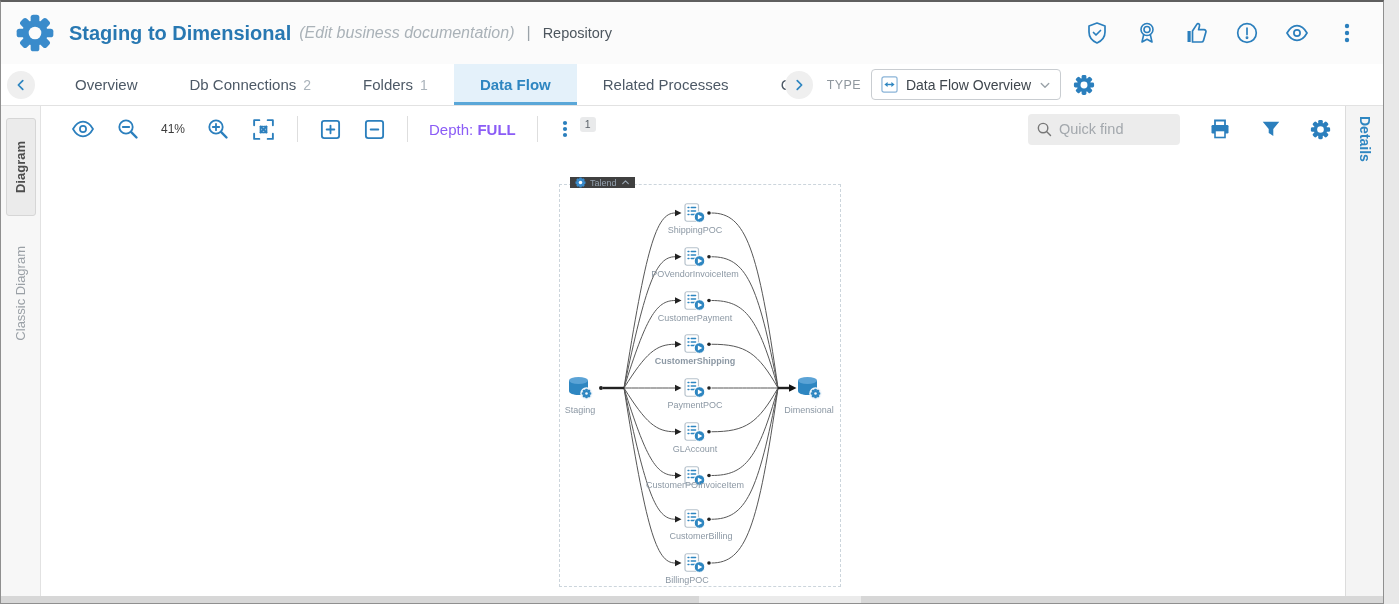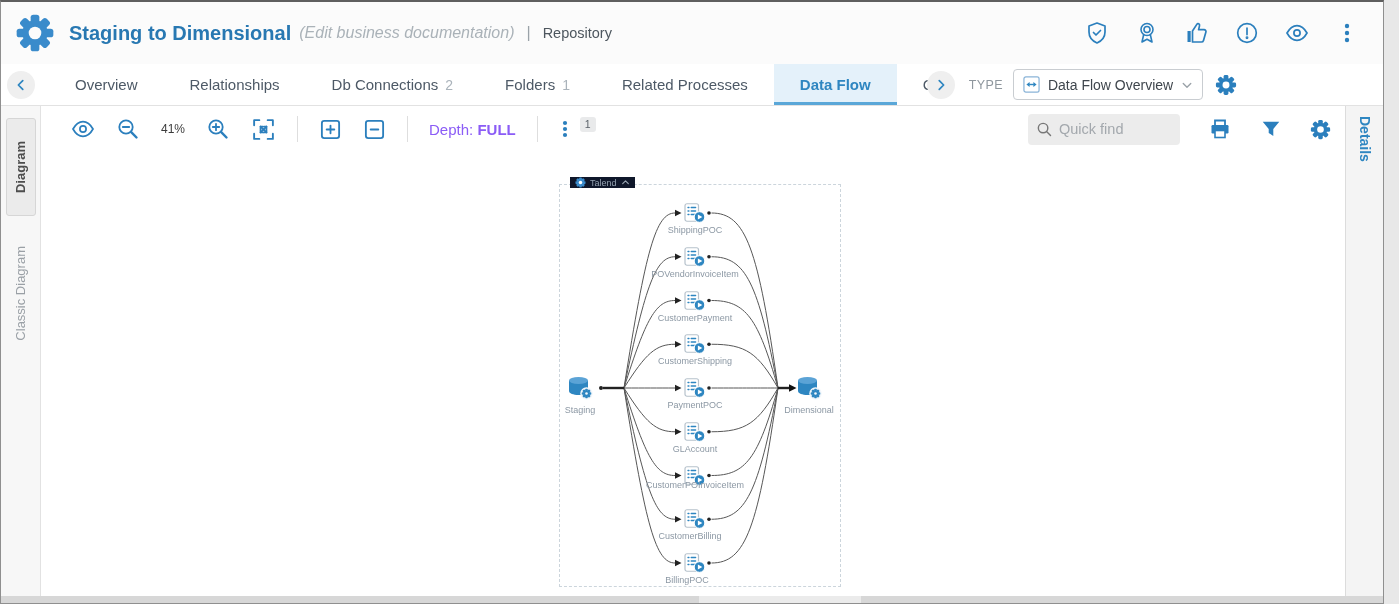--- a/index.html
+++ b/index.html
@@ -51,21 +51,21 @@
   .layers{ display:flex; align-items:flex-start; }
   .layers .badge{ background:#e9eaeb; border-radius:3px; padding:0 5px; height:15px; line-height:15px; font-size:10.5px; color:#5a6168; margin:-2px 0 0 3px; }
   .toolbar-right{ margin-left:auto; display:flex; align-items:center; gap:28px; }
   .quickfind{ position:relative; }
   .quickfind input{ width:152px; height:31px; background:#ececec; border:none; border-radius:4px; padding:0 8px 0 31px; font-size:14.5px; color:#444; outline:none; font-family:"Liberation Sans",sans-serif; }
   .quickfind input::placeholder{ color:#a3a8ad; }
   .quickfind svg{ position:absolute; left:8px; top:7px; }
   
   .canvas{ flex:1; position:relative; background:#ffffff; overflow:hidden; }
   .flow-group{ position:absolute; left:518px; top:32px; width:282px; height:403px; border:1px dashed #ccd5dc; }
-  .group-label{ position:absolute; top:-8px; left:10px; background:#0f172a; display:flex; align-items:center; gap:4px; padding:0 5px; font-size:9px; color:#93a1af; }
+  .group-label{ position:absolute; top:-8px; left:10px; background:#404040; display:flex; align-items:center; gap:4px; padding:0 5px; font-size:9px; color:#93a1af; }
   .edges{ position:absolute; left:0; top:0; }
   .fnode{ position:absolute; }
   .flabel{ position:absolute; width:140px; text-align:center; font-size:9px; color:#8c98a4; white-space:nowrap; overflow:hidden; }
   .src{ left:6px; top:190px; } .src-label{ left:-50px; top:220px; }
   .tgt{ left:235px; top:190px; } .tgt-label{ left:179px; top:220px; }
   
   .hscroll{ height:7px; background:#d7d7d7; flex:none; position:relative; }
   .hscroll .thumb{ position:absolute; left:698px; width:162px; top:0; bottom:0; background:#ebebeb; }
 </style>
 </head>
@@ -122,35 +122,32 @@
   <div class="tabbar">
     <div class="circle-btn">
       <svg width="14" height="14" viewBox="0 0 16 16" fill="none" stroke="#2e86c1" stroke-width="2" stroke-linecap="round" stroke-linejoin="round">
           <polyline points="10,3 5,8 10,13"></polyline>
         </svg>
     </div>
     <div class="tab">
         <span>Overview</span>
       </div>
     <div class="tab">
-        <span>Relationships</span>
-      </div>
-    <div class="tab">
         <span>Db Connections</span>
         <span class="count">2</span>
       </div>
     <div class="tab">
         <span>Folders</span>
         <span class="count">1</span>
       </div>
+    <div class="tab active">
+        <span>Data Flow</span>
+      </div>
     <div class="tab">
         <span>Related Processes</span>
-      </div>
-    <div class="tab active">
-        <span>Data Flow</span>
       </div>
     <div class="tab cut">
         <span>Con</span>
       </div>
     <div class="circle-btn fwd">
       <svg width="14" height="14" viewBox="0 0 16 16" fill="none" stroke="#2e86c1" stroke-width="2" stroke-linecap="round" stroke-linejoin="round">
           <polyline points="6,3 11,8 6,13"></polyline>
         </svg>
     </div>
     <span class="type-label">TYPE</span>
@@ -414,21 +411,21 @@
                     <line x1="4" y1="4.5" x2="4.9" y2="4.5"></line>
                     <line x1="7.2" y1="4.5" x2="11.6" y2="4.5"></line>
                     <line x1="4" y1="8" x2="4.9" y2="8"></line>
                     <line x1="7.2" y1="8" x2="11.6" y2="8"></line>
                     <line x1="4" y1="11.5" x2="4.9" y2="11.5"></line>
                     <line x1="7.2" y1="11.5" x2="11.6" y2="11.5"></line>
                   </g>
                   <circle cx="15.5" cy="14" r="5.3" fill="#2e86c1" stroke="#ffffff" stroke-width="1"></circle>
                   <path d="M13.9 11.6 L18.3 14 L13.9 16.4 Z" fill="#ffffff"></path>
                 </svg></div>
-              <div class="flabel" style="left: 65px; top: 171.25px;">CustomerShipping</div>
+              <div class="flabel" style="left: 65px; top: 171.25px; font-weight: bold;">CustomerShipping</div>
               <div class="fnode" style="left: 124px; top: 193px;"><svg width="22" height="20" viewBox="0 0 22 20">
                   <rect x="1" y="0.75" width="13.5" height="17.5" rx="2" fill="#ffffff" stroke="#b6c2cc" stroke-width="1.2"></rect>
                   <g stroke="#2e86c1" stroke-width="1.4" stroke-linecap="round">
                     <line x1="4" y1="4.5" x2="4.9" y2="4.5"></line>
                     <line x1="7.2" y1="4.5" x2="11.6" y2="4.5"></line>
                     <line x1="4" y1="8" x2="4.9" y2="8"></line>
                     <line x1="7.2" y1="8" x2="11.6" y2="8"></line>
                     <line x1="4" y1="11.5" x2="4.9" y2="11.5"></line>
                     <line x1="7.2" y1="11.5" x2="11.6" y2="11.5"></line>
                   </g>
@@ -470,21 +467,21 @@
                     <line x1="4" y1="4.5" x2="4.9" y2="4.5"></line>
                     <line x1="7.2" y1="4.5" x2="11.6" y2="4.5"></line>
                     <line x1="4" y1="8" x2="4.9" y2="8"></line>
                     <line x1="7.2" y1="8" x2="11.6" y2="8"></line>
                     <line x1="4" y1="11.5" x2="4.9" y2="11.5"></line>
                     <line x1="7.2" y1="11.5" x2="11.6" y2="11.5"></line>
                   </g>
                   <circle cx="15.5" cy="14" r="5.3" fill="#2e86c1" stroke="#ffffff" stroke-width="1"></circle>
                   <path d="M13.9 11.6 L18.3 14 L13.9 16.4 Z" fill="#ffffff"></path>
                 </svg></div>
-              <div class="flabel" style="left: 60px; top: 346.25px;">CustomerBilling</div>
+              <div class="flabel" style="left: 71px; top: 346.25px;">CustomerBilling</div>
               <div class="fnode" style="left: 124px; top: 368px;"><svg width="22" height="20" viewBox="0 0 22 20">
                   <rect x="1" y="0.75" width="13.5" height="17.5" rx="2" fill="#ffffff" stroke="#b6c2cc" stroke-width="1.2"></rect>
                   <g stroke="#2e86c1" stroke-width="1.4" stroke-linecap="round">
                     <line x1="4" y1="4.5" x2="4.9" y2="4.5"></line>
                     <line x1="7.2" y1="4.5" x2="11.6" y2="4.5"></line>
                     <line x1="4" y1="8" x2="4.9" y2="8"></line>
                     <line x1="7.2" y1="8" x2="11.6" y2="8"></line>
                     <line x1="4" y1="11.5" x2="4.9" y2="11.5"></line>
                     <line x1="7.2" y1="11.5" x2="11.6" y2="11.5"></line>
                   </g>

